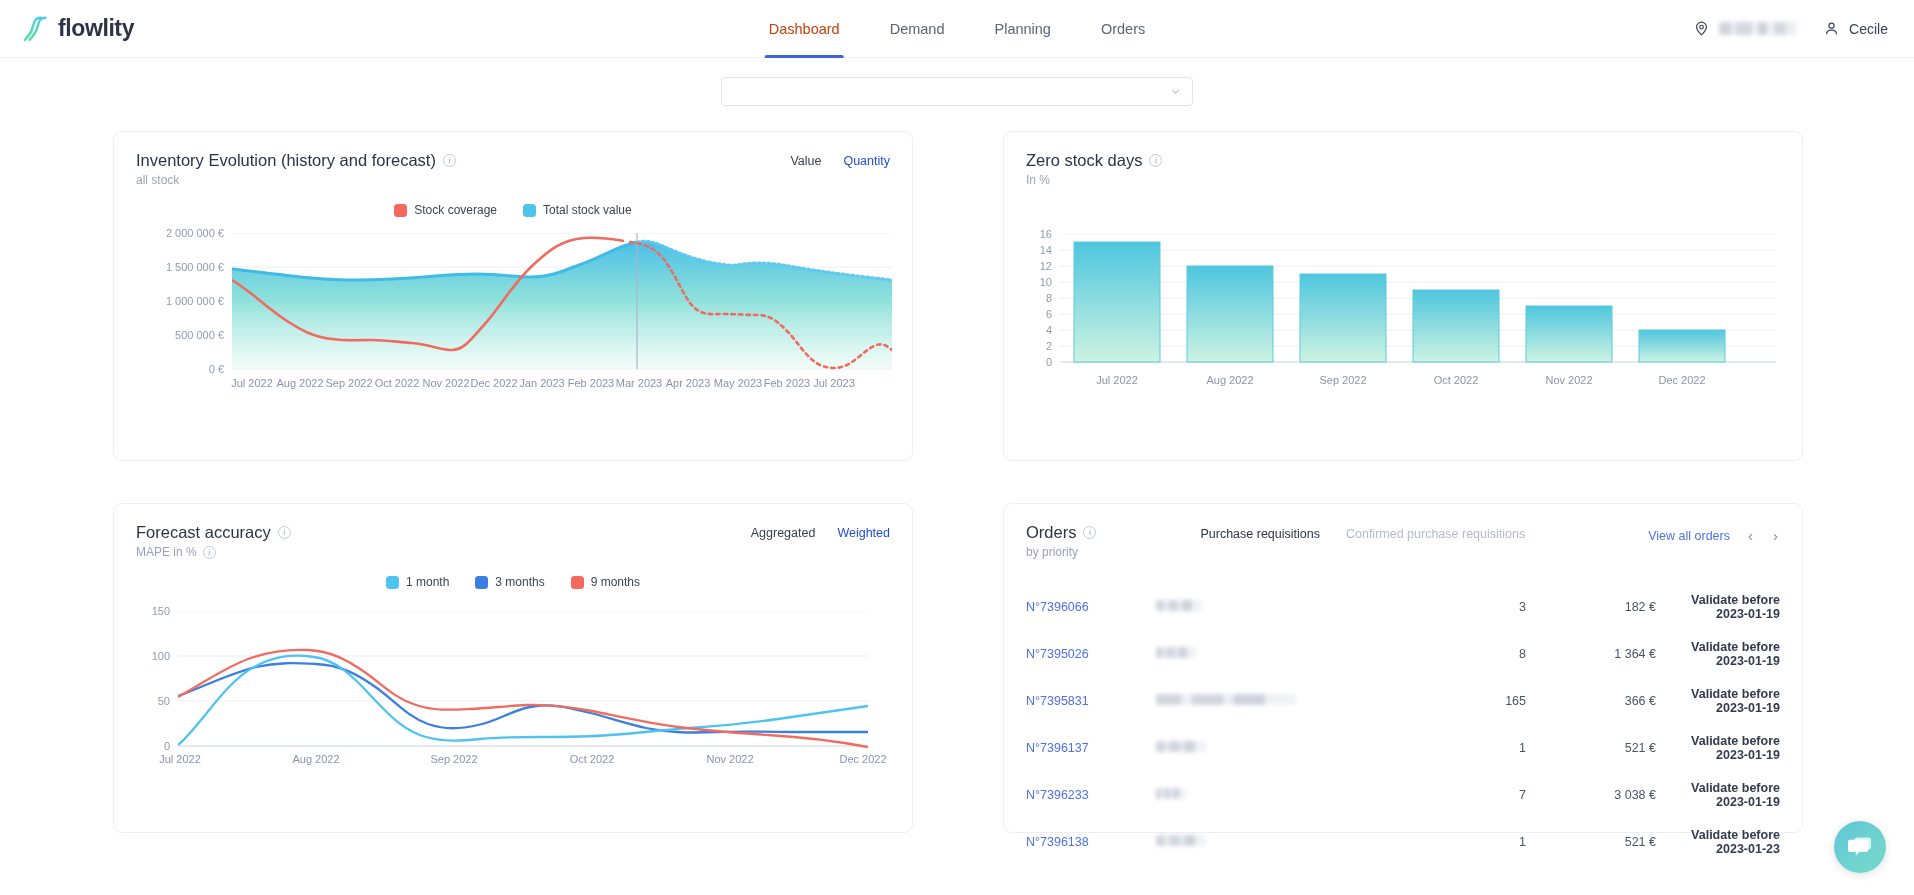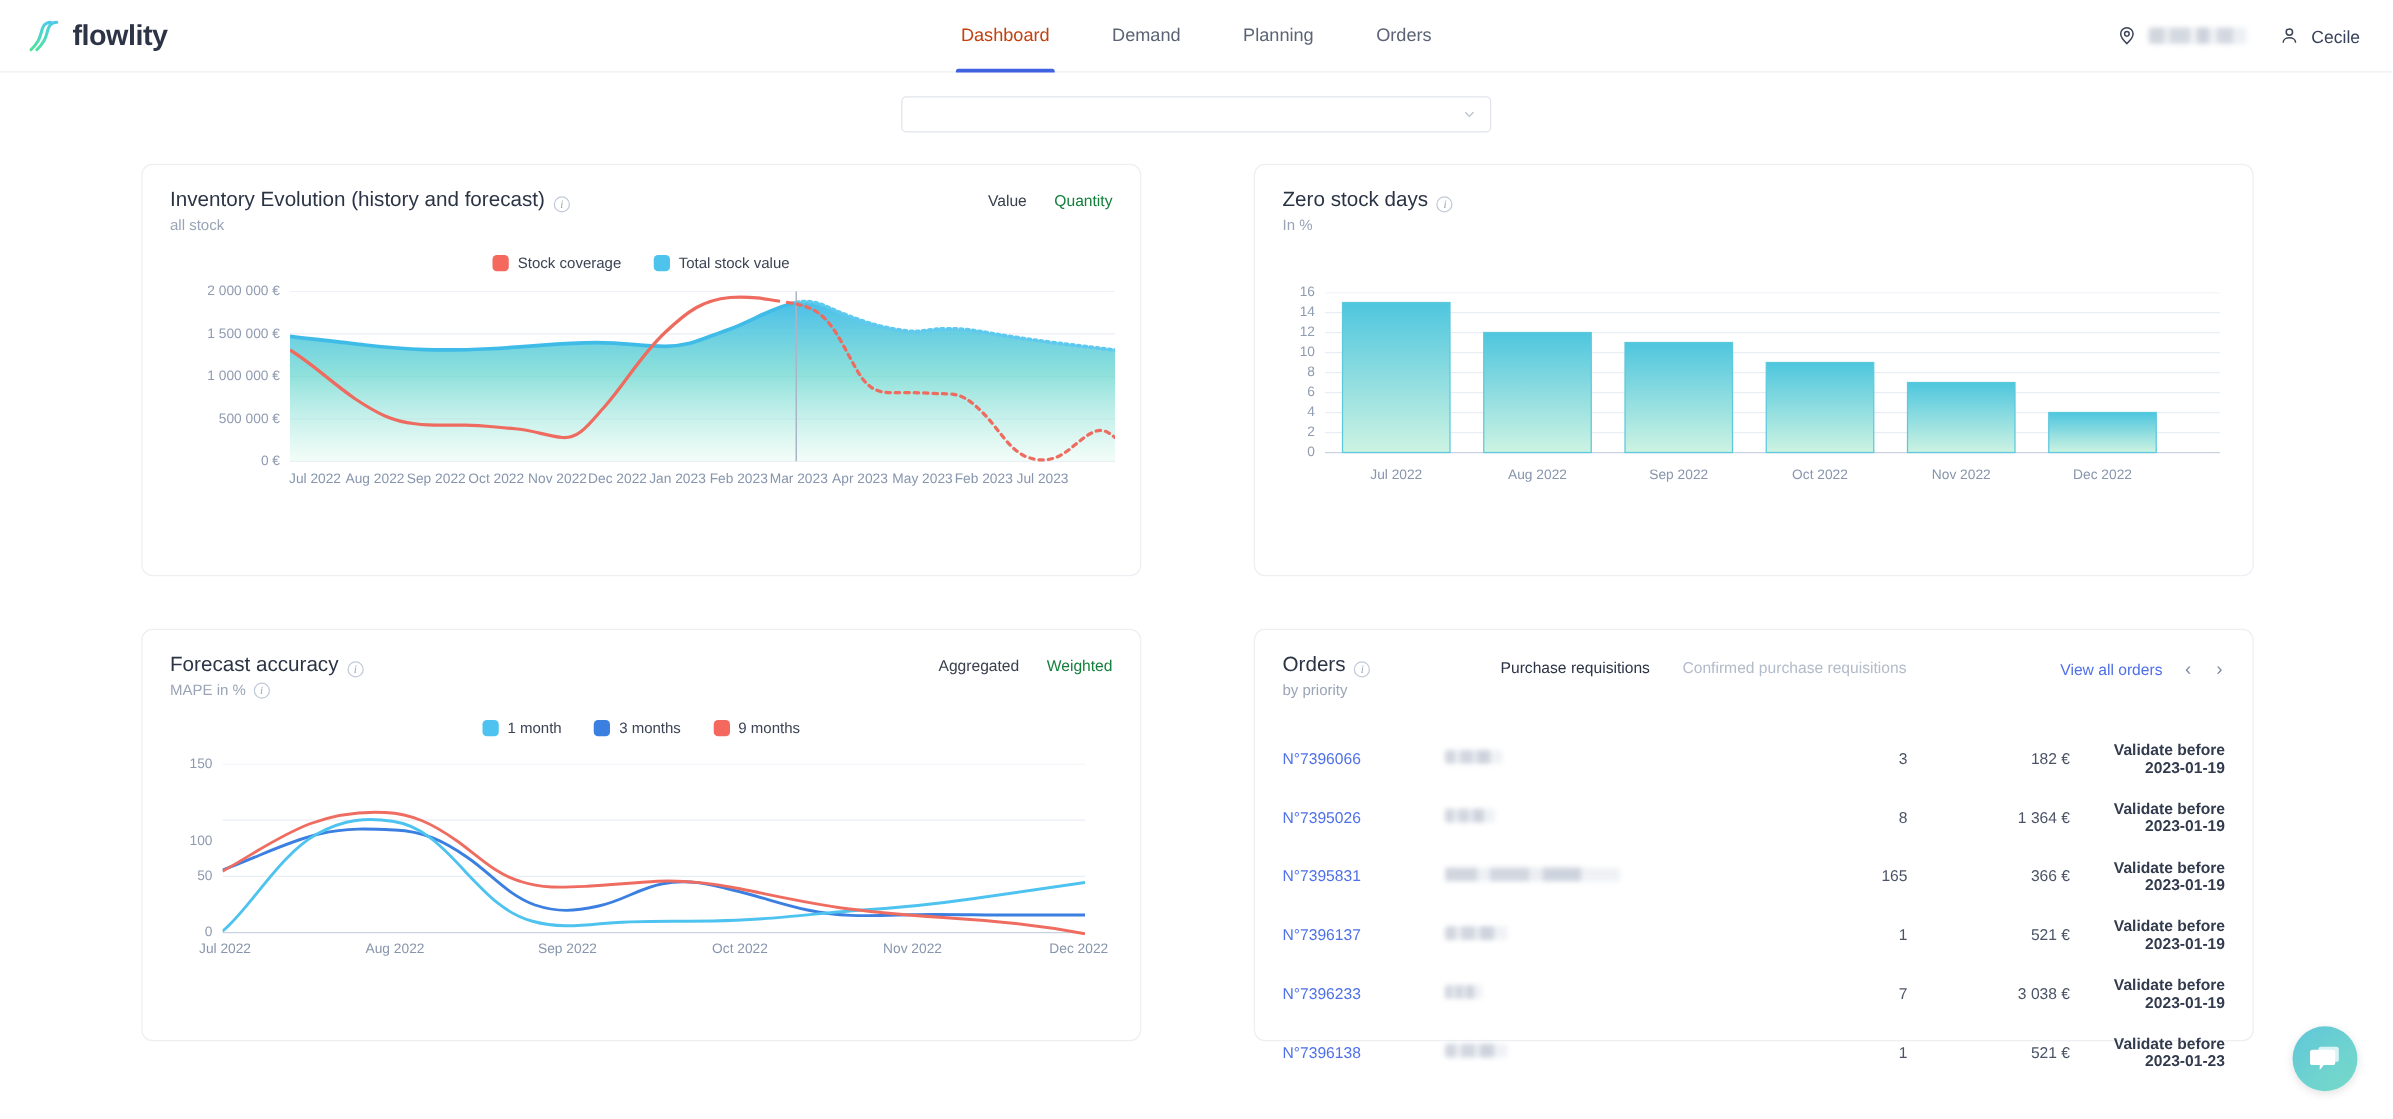--- a/index.html
+++ b/index.html
@@ -71,32 +71,32 @@
 
   .card {
     border: 1px solid #edeff3; border-radius: 9px; background: #fff;
     padding: 19px 22px 16px 22px;
   }
   .card.tall { height: 330px; }
   .card.tall2 { height: 330px; }
 
   .card-head { display: flex; align-items: flex-start; }
   .card-titles { display: flex; flex-direction: column; gap: 3px; }
-  .card-title-row { display: flex; align-items: flex-end; gap: 7px; }
+  .card-title-row { display: flex; align-items: center; gap: 7px; }
   .card-title { font-size: 16.5px; color: #2b3445; font-weight: 400; }
   .card-sub-row { display: flex; align-items: center; gap: 6px; }
   .card-sub { font-size: 12px; color: #9aa4b6; }
   .info-i {
     width: 13px; height: 13px; border: 1px solid #c2cad8; border-radius: 50%;
     color: #9aa4b6; font-size: 9px; line-height: 11px; text-align: center;
     font-style: italic; font-family: "Liberation Serif", serif; cursor: pointer;
     flex: none;
   }
   .head-tabs { margin-left: auto; display: flex; gap: 22px; padding-top: 3px;}
-  .htab { font-size: 12.5px; color: #15803d; cursor: pointer; }
+  .htab { font-size: 12.5px; color: #1d4ed8; cursor: pointer; }
   .htab.active { color: #39414f; }
 
   
   .legend { display: flex; justify-content: center; gap: 26px; margin-top: 16px; }
   .leg { display: flex; align-items: center; gap: 7px; }
   .sw { width: 13px; height: 13px; border-radius: 3.5px; }
   .leg span { font-size: 12px; color: #3b4354; }
 
   
   .chart-wrap { position: relative; }
@@ -367,21 +367,21 @@
           <span>3 months</span>
         </div>
         <div class="leg">
           <div class="sw" style="background:#f4685e"></div>
           <span>9 months</span>
         </div>
       </div>
 
       <div class="chart-wrap" style="margin-top:16px;height:160px">
         <div class="ylab" style="left:0;top:6px;width:34px">150</div>
-        <div class="ylab" style="left:0;top:68px;width:34px">100</div>
+        <div class="ylab" style="left:0;top:51px;width:34px">100</div>
         <div class="ylab" style="left:0;top:96px;width:34px">50</div>
         <div class="ylab" style="left:0;top:141px;width:34px">0</div>
 
         <svg width="690" height="140" viewBox="0 0 690 140" style="position:absolute;left:42px;top:6px">
           <line x1="0" y1="0" x2="690" y2="0" stroke="#e9edf4"></line>
           <line x1="0" y1="45" x2="690" y2="45" stroke="#e9edf4"></line>
           <line x1="0" y1="90" x2="690" y2="90" stroke="#e9edf4"></line>
           <line x1="0" y1="135" x2="690" y2="135" stroke="#c9d2e0"></line>
           <path d="M0,85 C30,74 52,62 78,56 C100,51 118,52 138,53 C160,54 176,61 196,75
                    C215,88 228,105 250,113 C268,119 282,118 300,114 C320,110 332,100 352,96

